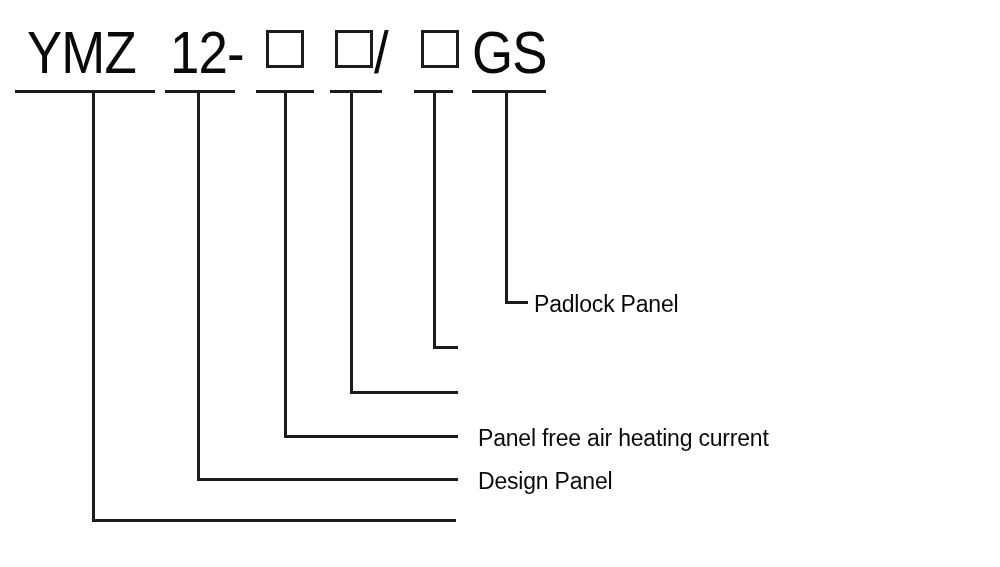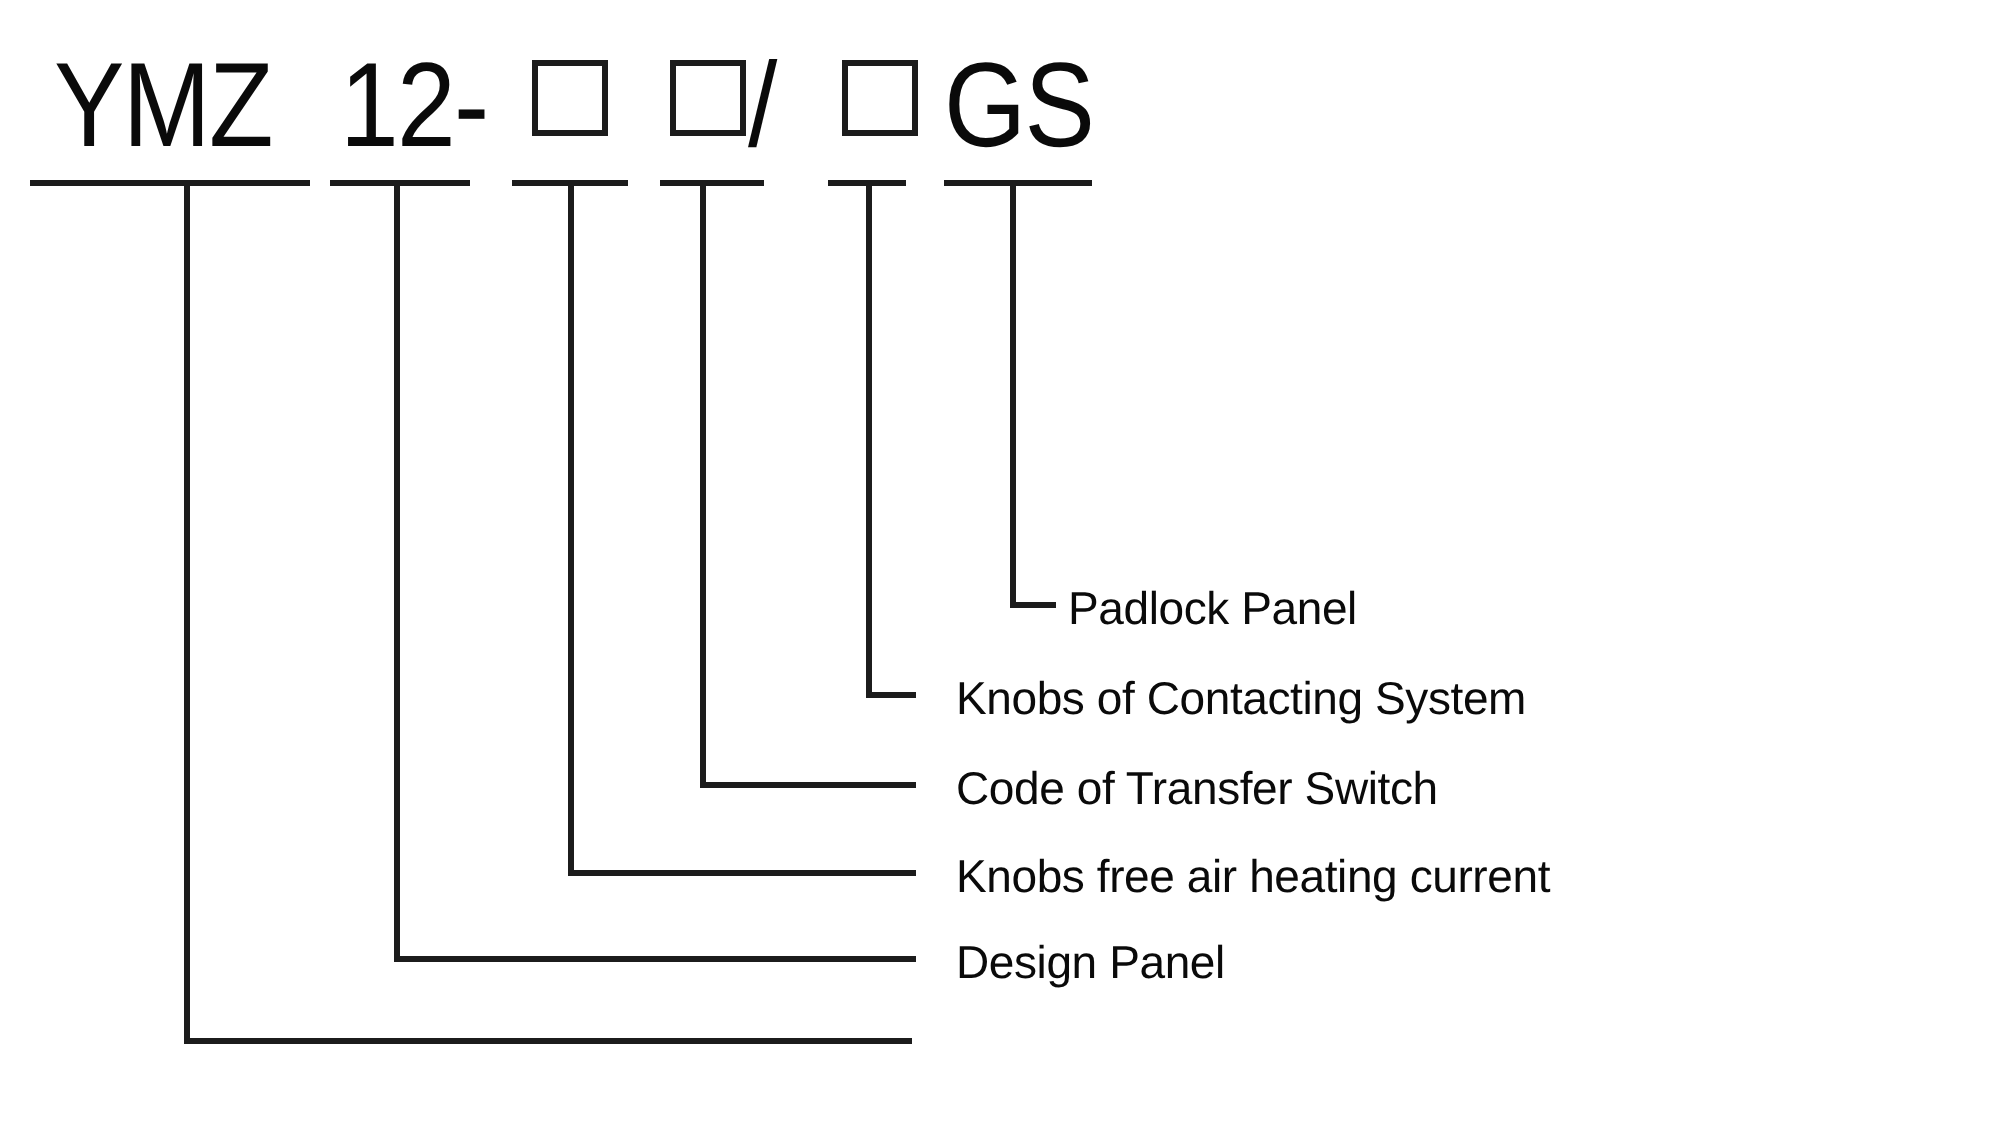--- a/index.html
+++ b/index.html
@@ -79,18 +79,16 @@
   <div class="vline" style="left:505px;height:214px"></div>
 
   <div class="hline" style="top:301px;left:505px;width:23px"></div>
   <div class="hline" style="top:346px;left:433px;width:25px"></div>
   <div class="hline" style="top:391px;left:350px;width:108px"></div>
   <div class="hline" style="top:435px;left:284px;width:174px"></div>
   <div class="hline" style="top:478px;left:197px;width:261px"></div>
   <div class="hline" style="top:519px;left:92px;width:364px"></div>
 
   <div class="lbl" style="top:284px;left:534px">Padlock Panel</div>
-  <div class="lbl" style="top:329px">Knobs of Contacting System</div>
-  <div class="lbl" style="top:374px">Code of Transfer Switch</div>
-  <div class="lbl" style="top:418px">Knobs free air heating current</div>
+  <div class="lbl" style="top:418px">Panel free air heating current</div>
   <div class="lbl" style="top:461px">Design Panel</div>
 
 </div>
 
 </body></html>

